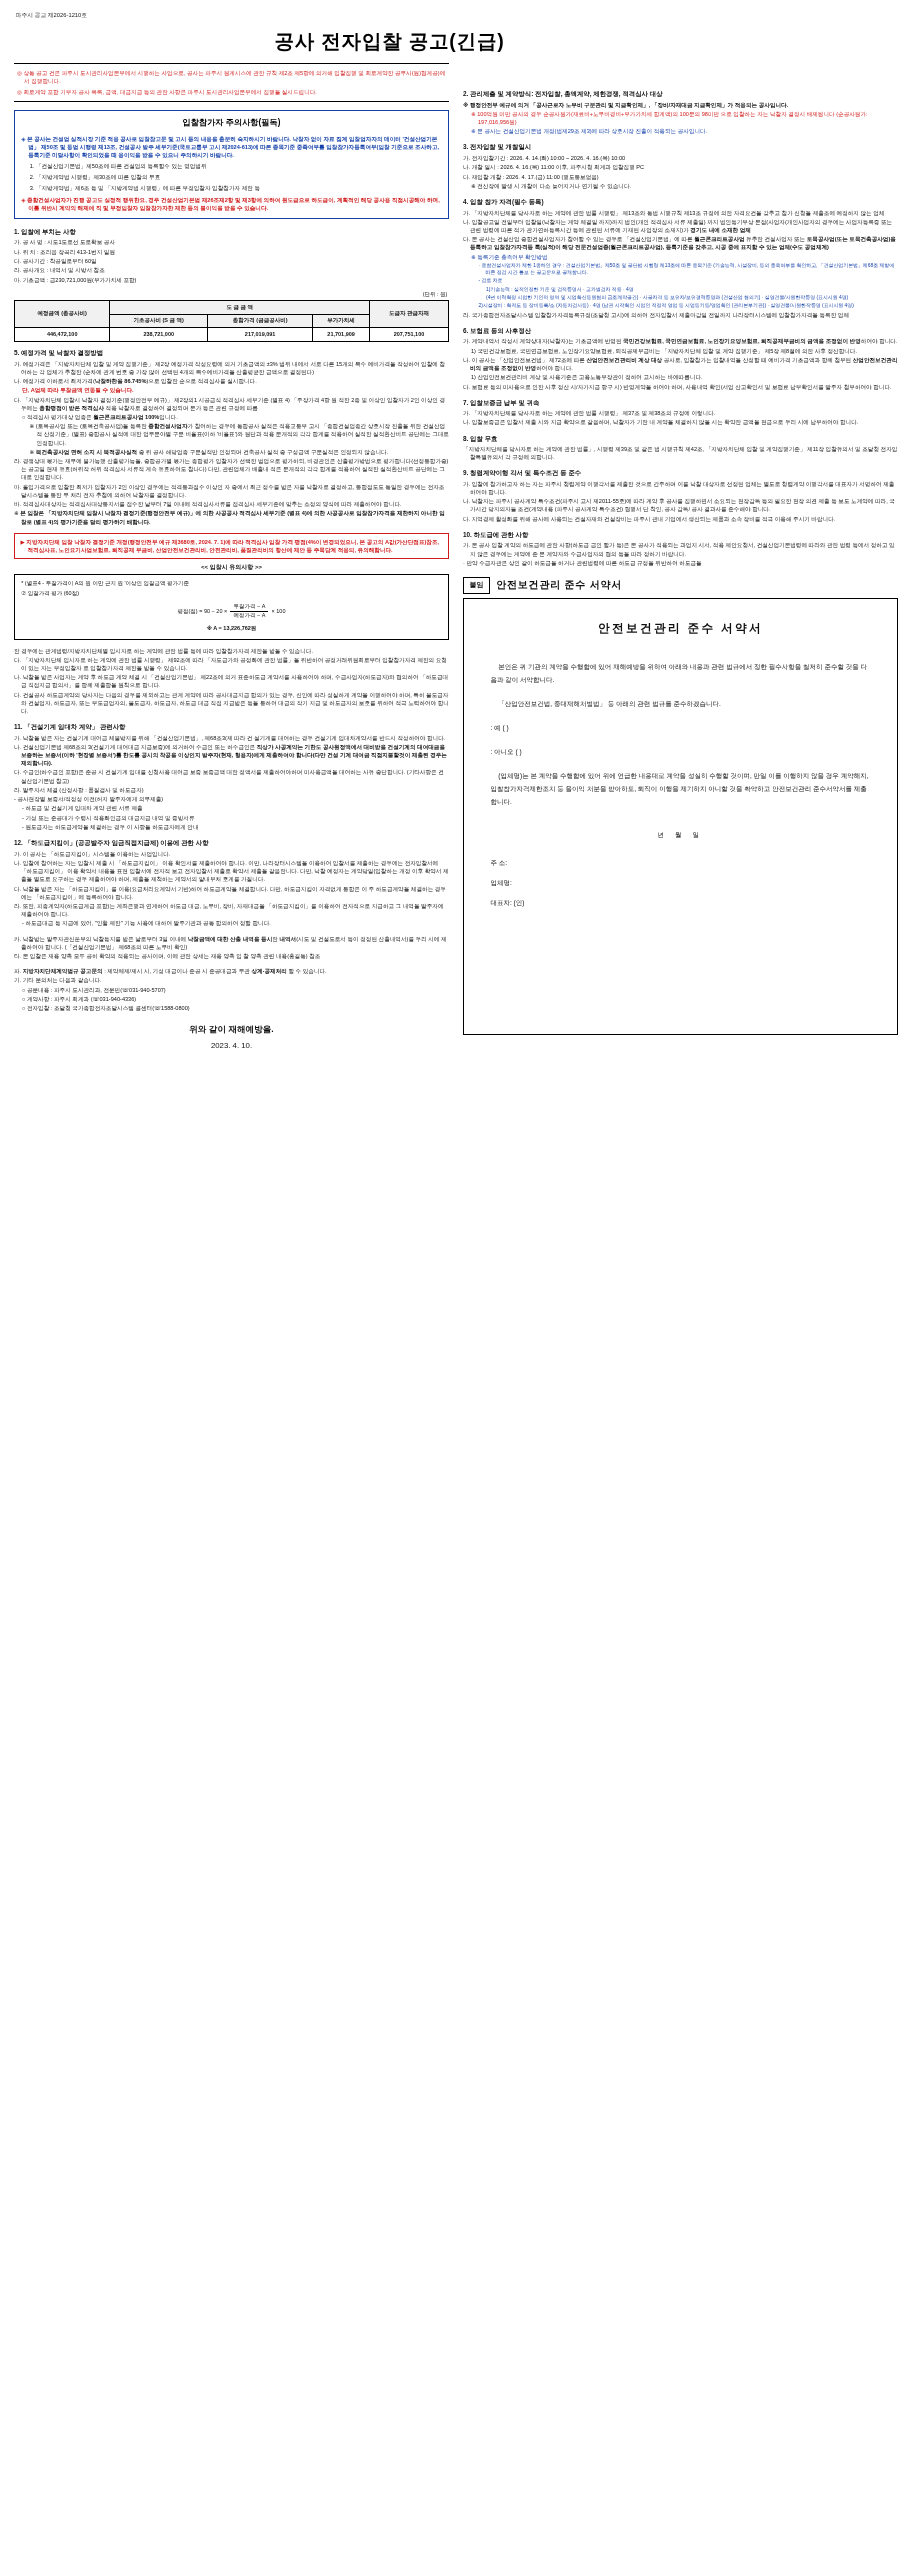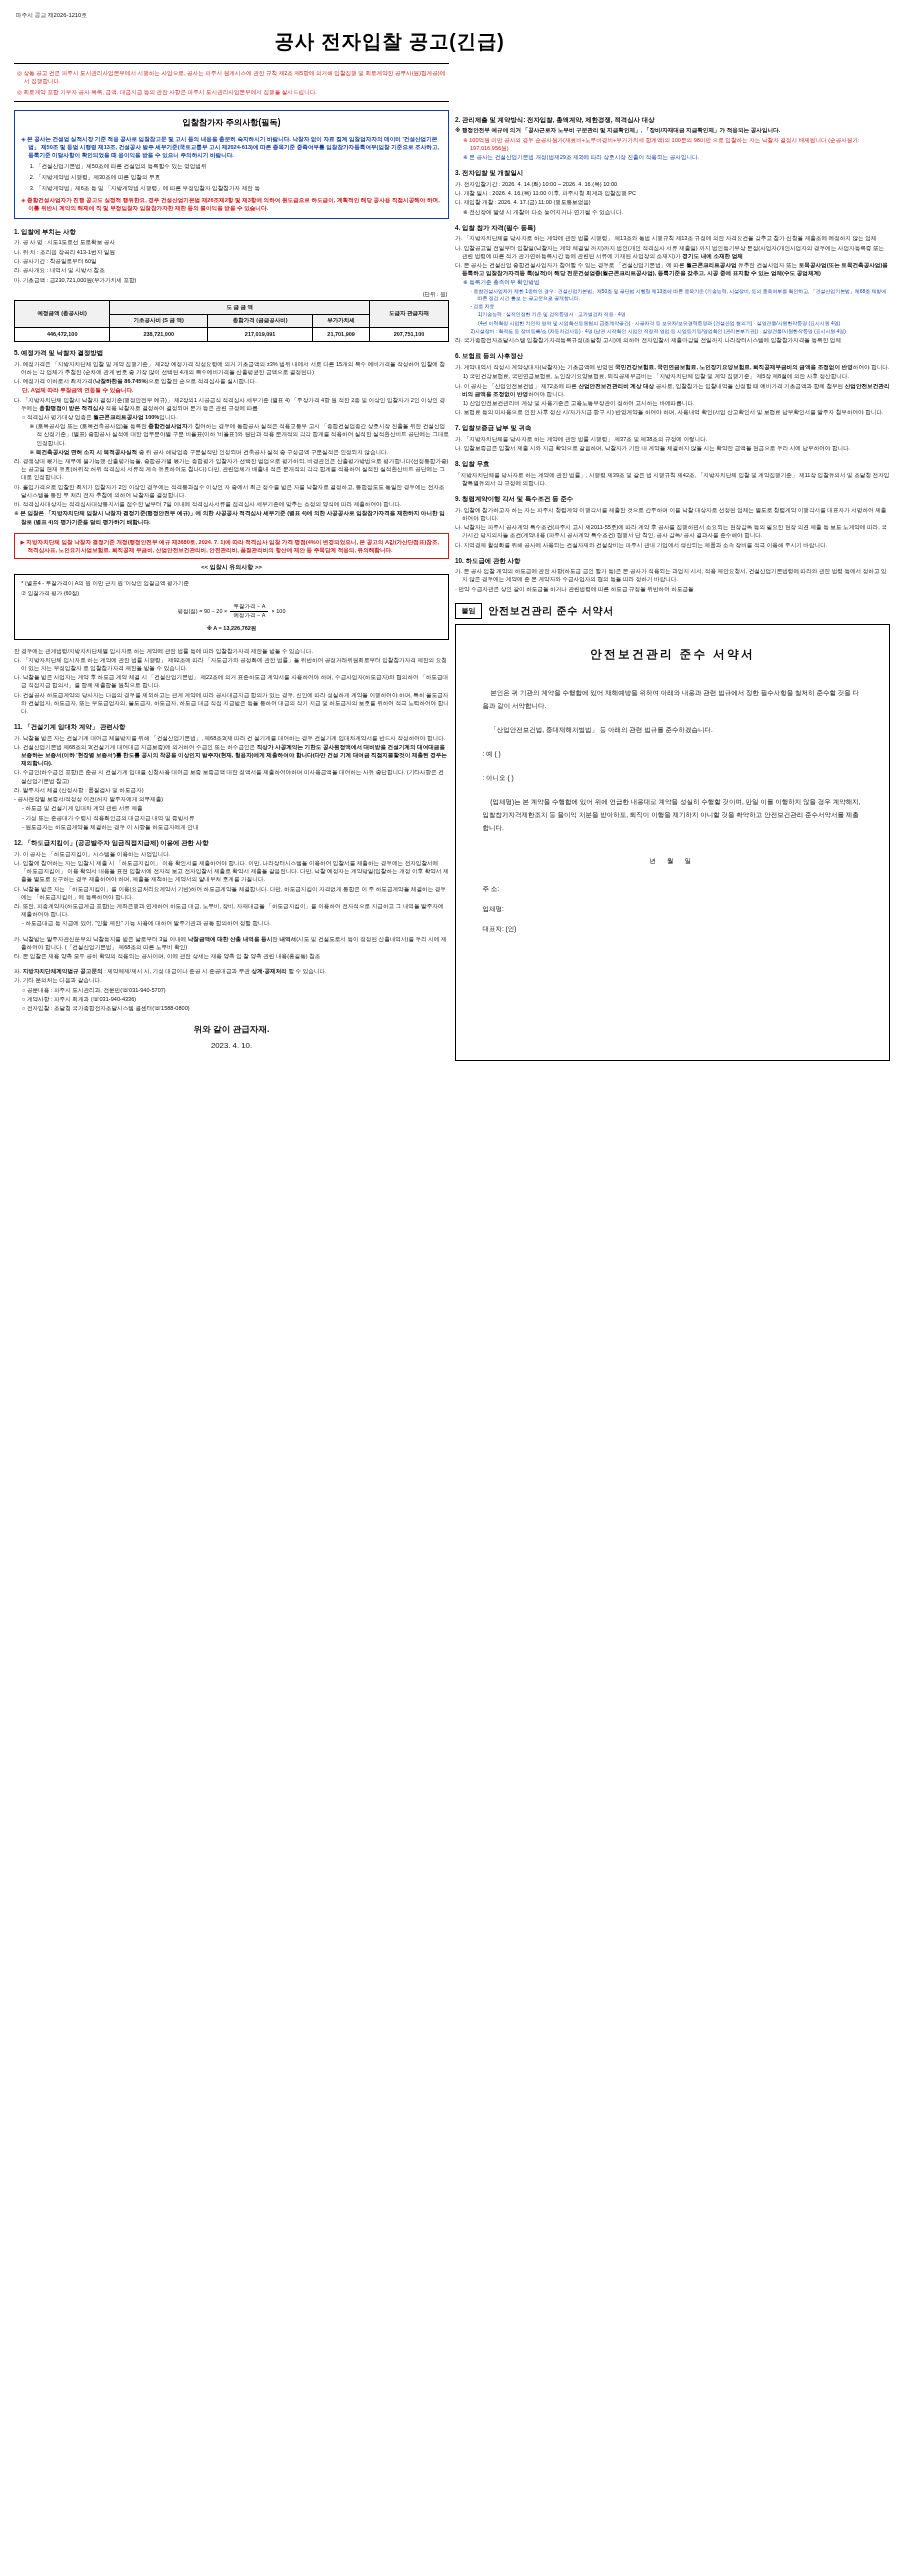--- a/index.html
+++ b/index.html
@@ -31,22 +31,22 @@
     margin: 4.7px 0 7.8px 0;
   }
   .main-title {
     font-size: 19.5px;
     font-weight: bold;
     letter-spacing: 0.8px;
     color: #000;
   }
   .cols {
     display: flex;
-    gap: 6px;
-    align-items: flex-end;
+    gap: 14px;
+    align-items: center;
   }
   .col {
     width: 435px;
     flex: 0 0 435px;
   }
 
   
   .intro {
     border-top: 0.9px solid #000;
     border-bottom: 0.9px solid #000;
@@ -339,21 +339,21 @@
       </div>
 
       <div class="sec">
         <p class="lv1"><span>파. <strong>지방자치단체계약법규 공고문의</strong> : 제약체제/제시 시, 기성 대금이나 준공 시 준공대금과 무관 <strong>상계·공제처리</strong> 할 수 있습니다.</span></p>
         <p class="lv1">기. 기타 문의처는 다음과 같습니다.</p>
         <p class="lv2">○ 공문내용 : 파주시 도시관리과, 전문민(☏031-940-5707)</p>
         <p class="lv2">○ 계약사항 : 파주시 회계과 (☏031-940-4336)</p>
         <p class="lv2">○ 전자입찰 : 조달청 국가종합전자조달시스템 콜센터(☏1588-0800)</p>
       </div>
 
-      <div class="closing">위와 같이 관급자재.</div>
+      <div class="closing">위와 같이 재해예방을.</div>
       <div class="closing-date">2023.  4. 10.</div>
 
     </div>
 
     <div class="col">
 
       <div class="sec">
         <div class="sec-h">2. 관리제출 및 계약방식: 전자입찰, 총액계약, 제한경쟁, 적격심사 대상</div>
         <p class="lv1"><span><strong>※ 행정안전부 예규에 의거 「공사근로자 노무비 구분관리 및 지급확인제」, 「장비/자재대금 지급확인제」가 적용되는 공사입니다.</strong></span></p>
         <p class="lv2"><span><span class="red">※ 100억원 미만 공사의 경우 순공사원가(재료비+노무비경비+부가가치세 합계액)의 100분의 98미만 으로 입찰하는 자는 낙찰자 결정시 배제됩니다 (순공사원가: 197,016,956원)</span></span></p>

